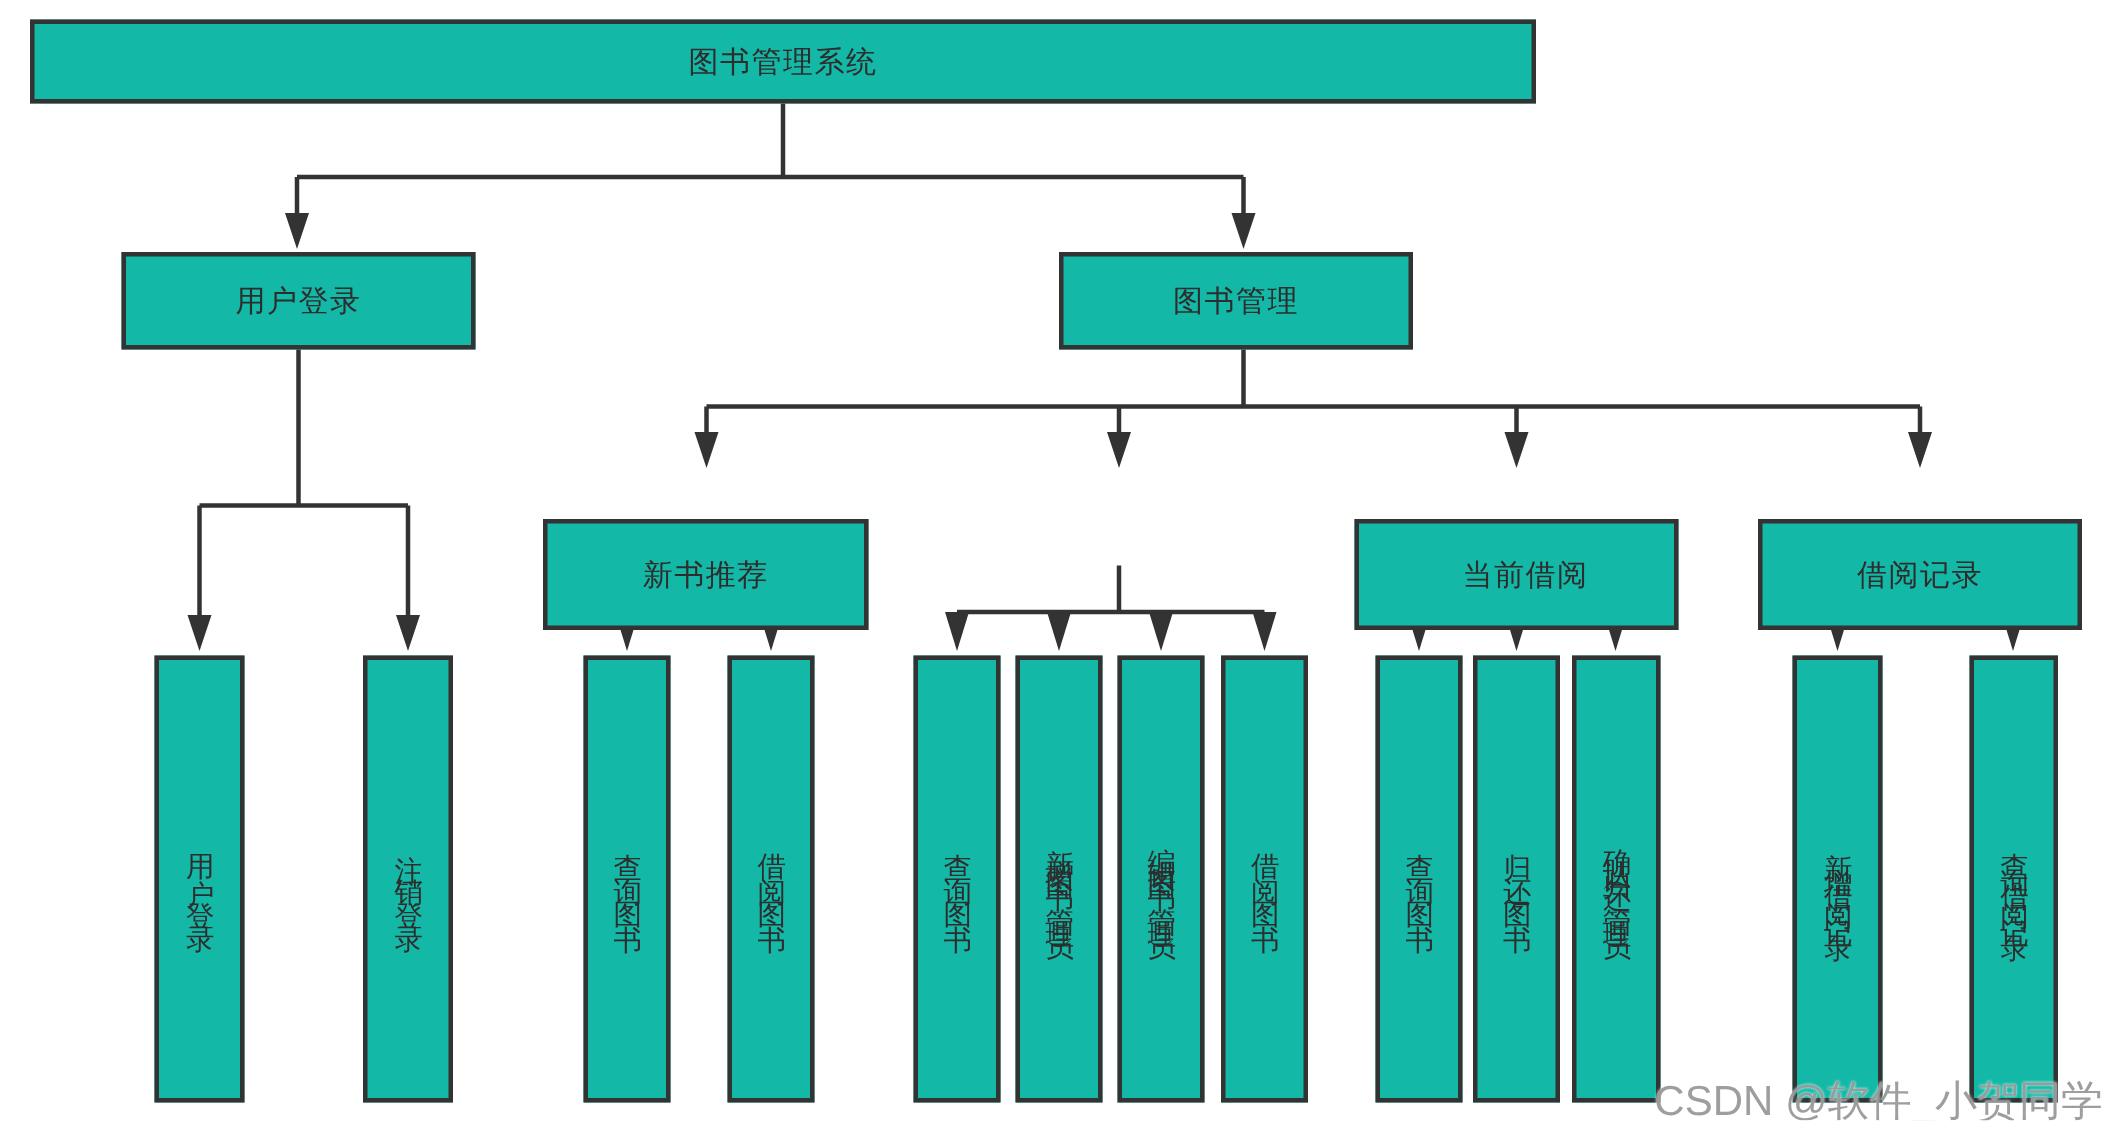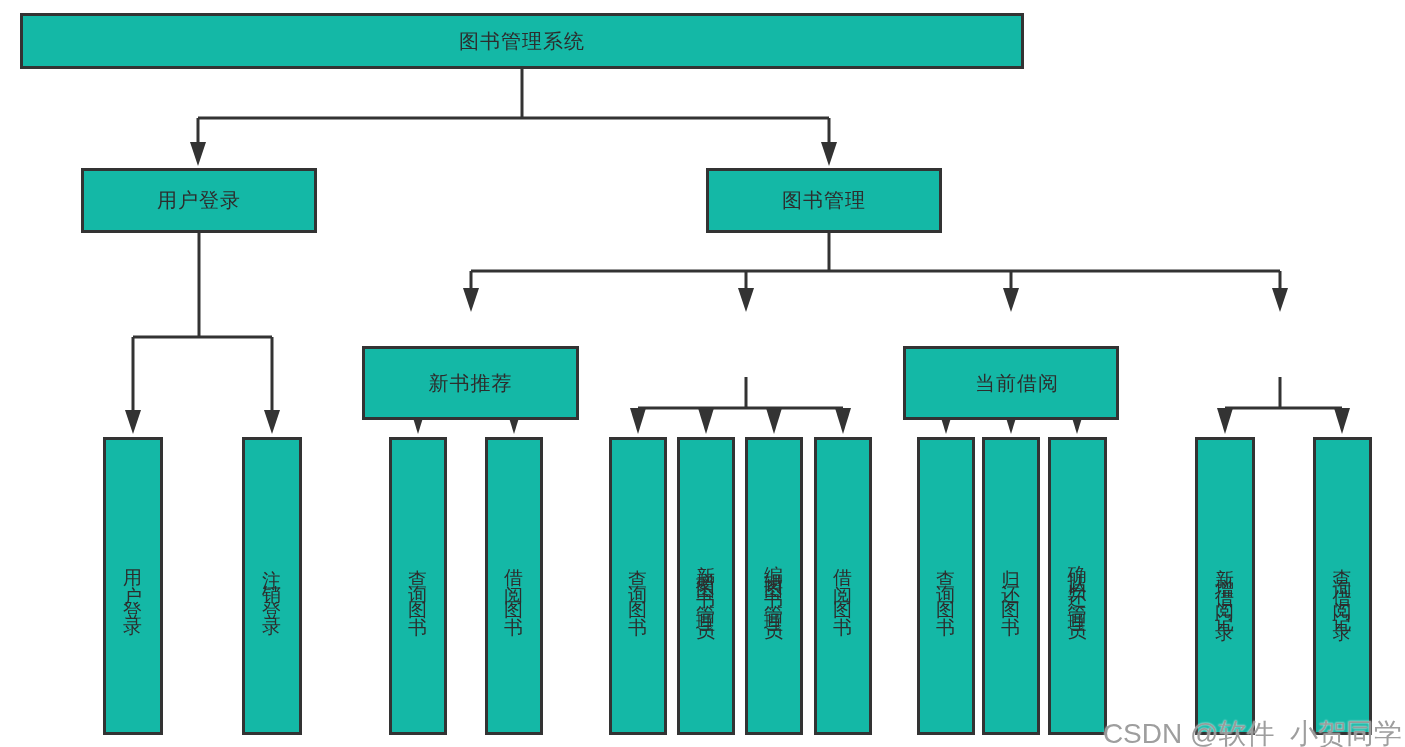--- a/index.html
+++ b/index.html
@@ -132,20 +132,23 @@
   <div class="node lvl2 h-node" style="left:706px;">
     <span>图书管理</span>
   </div>
 
   <div class="node lvl3 h-node" style="left:362px;width:217px;">
     <span>新书推荐</span>
   </div>
   <div class="node lvl3 h-node" style="left:903px;width:216px;padding-left:12px;">
     <span>当前借阅</span>
   </div>
+  <div class="node lvl3 h-node" style="left:1172px;width:216px;">
+    <span>借阅记录</span>
+  </div>
 
   <div class="node lvl4" style="left:103px;width:60px;">
     <span class="v-text v4">用户登录</span>
   </div>
   <div class="node lvl4" style="left:242px;width:60px;">
     <span class="v-text v4">注销登录</span>
   </div>
 
   <div class="node lvl4" style="left:389px;width:58px;">
     <span class="v-text v4">查询图书</span>

